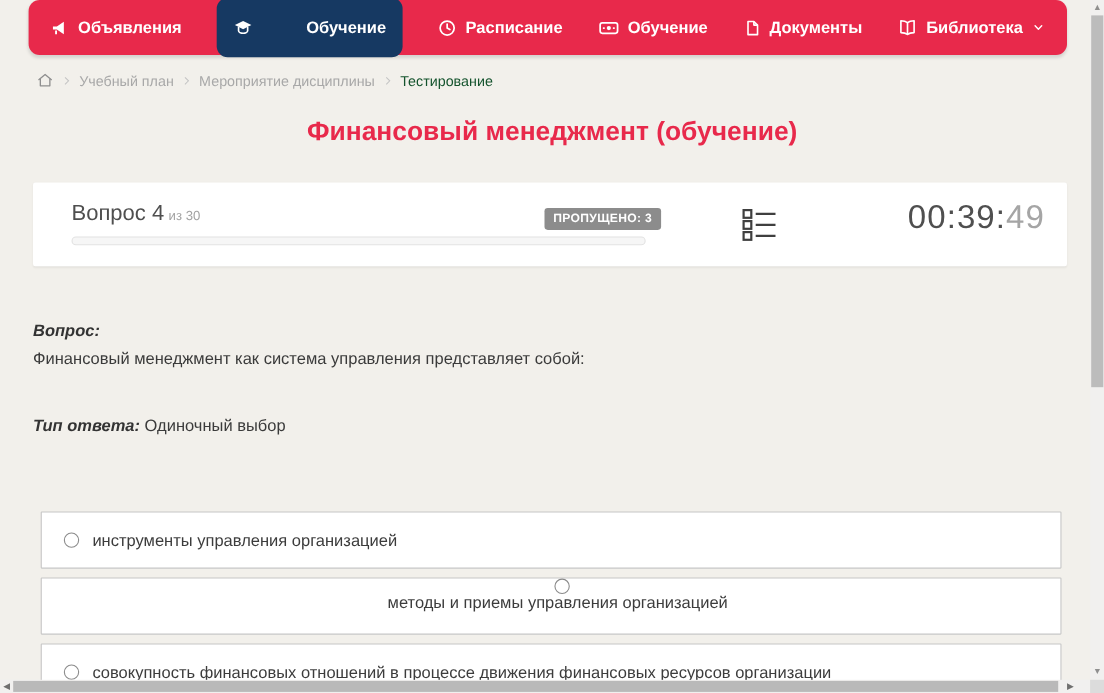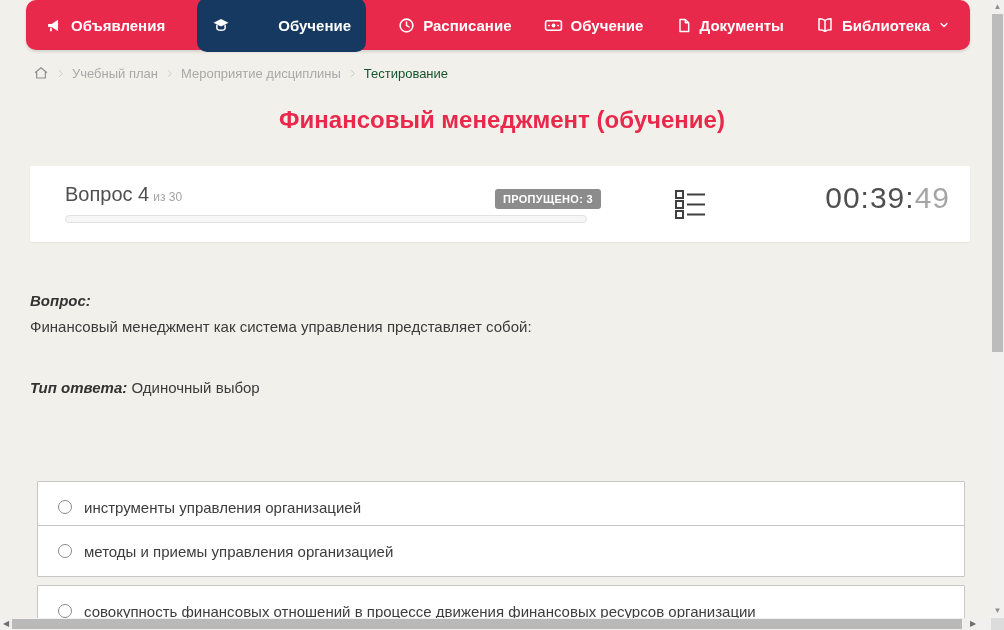--- a/index.html
+++ b/index.html
@@ -91,22 +91,22 @@
     display:flex; align-items:center; cursor:pointer;
   }
   .option .radio {
     width:14px; height:14px; border:1.5px solid #8b8b8b; border-radius:50%;
     margin-left:20px; flex:0 0 auto; background:#ffffff;
   }
   .option .opt-label {
     margin-left:12px; font-size:15px; color:#3c3c3c;
     white-space:nowrap; overflow:hidden;
   }
-  .opt-1 { top:481px;align-items:center; }
-  .opt-2 { top:525px; }
+  .opt-1 { top:465px;align-items:center; }
+  .opt-2 { top:525px;flex-direction:column; }
   .opt-3 { top:585px; }
   
   .vscroll {
     position:absolute; left:991px; top:0; width:13px; height:618px;
     background:#f1f0ef;
   }
   .vscroll .arrow {
     position:absolute; left:0; width:13px; height:14px;
     color:#8f8f8f; font-size:8px; line-height:14px; text-align:center;
   }

